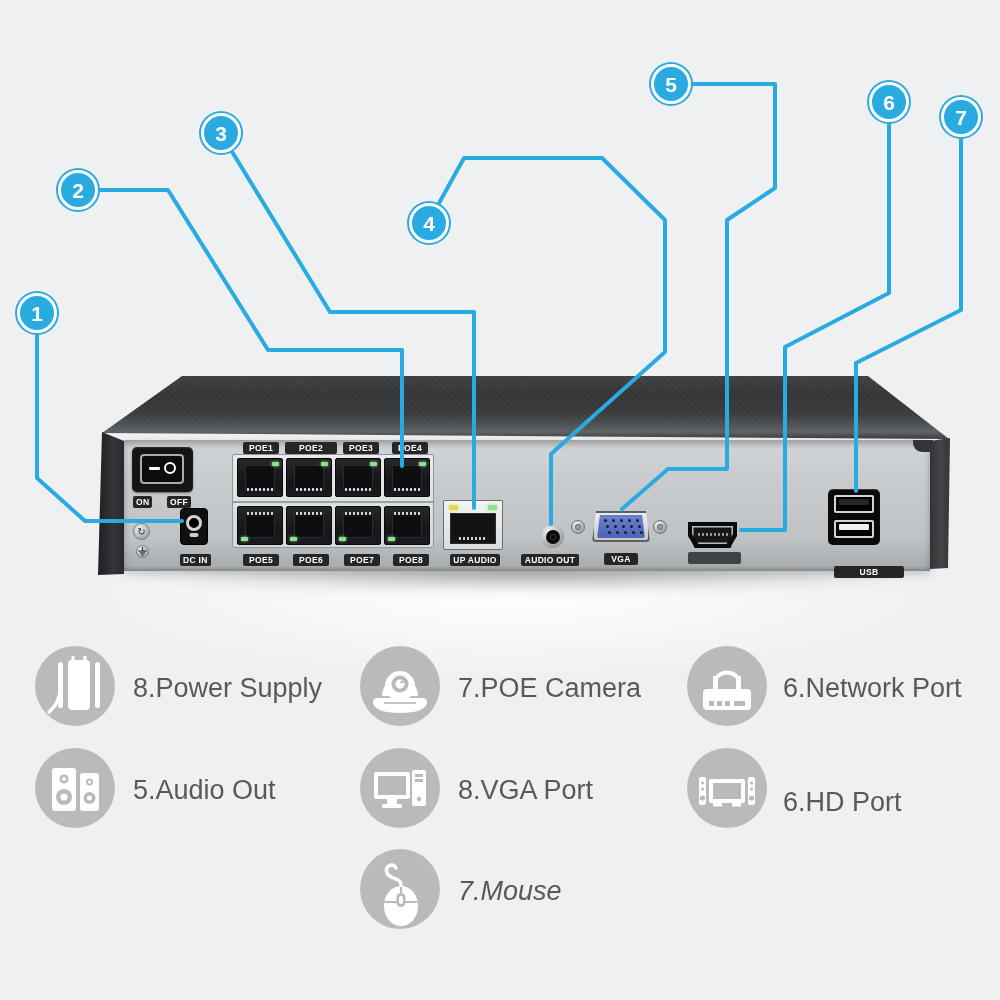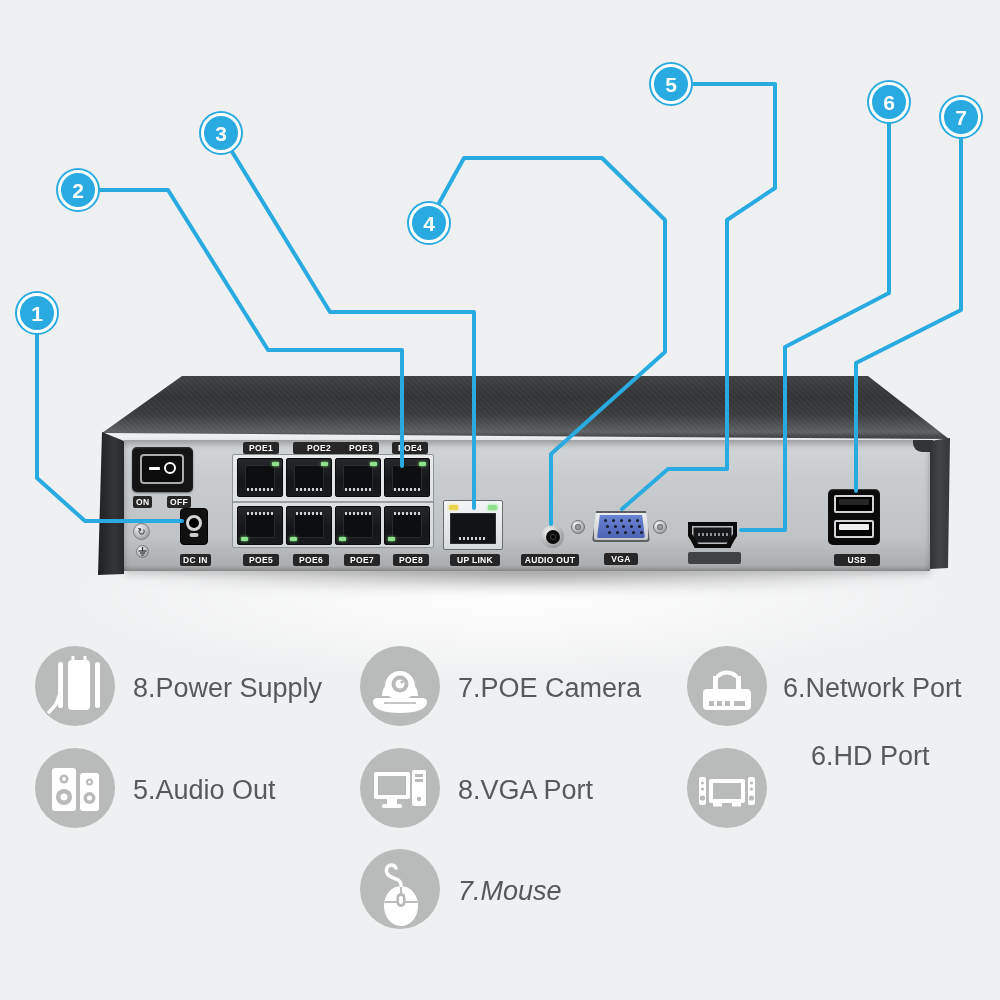--- a/index.html
+++ b/index.html
@@ -208,35 +208,35 @@
       <div class="rj45 bot" style="left:102px;top:51px;">
           <div class="pins"></div>
           <div class="led"></div>
         </div>
       <div class="rj45 bot" style="left:151px;top:51px;">
           <div class="pins"></div>
           <div class="led"></div>
         </div>
     </div>
     <div class="badge" style="left:119px;top:2px;width:36px;">POE1</div>
-    <div class="badge" style="left:169px;top:2px;width:52px;">POE2</div>
+    <div class="badge" style="left:161px;top:2px;width:52px;">POE2</div>
     <div class="badge" style="left:219px;top:2px;width:36px;">POE3</div>
     <div class="badge" style="left:268px;top:2px;width:36px;">POE4</div>
     <div class="badge" style="left:119px;top:114px;width:36px;">POE5</div>
     <div class="badge" style="left:169px;top:114px;width:36px;">POE6</div>
     <div class="badge" style="left:220px;top:114px;width:36px;">POE7</div>
     <div class="badge" style="left:269px;top:114px;width:36px;">POE8</div>
 
     <div class="uplink">
       <div class="led y"></div>
       <div class="led g"></div>
       <div class="opening"></div>
       <div class="pins"></div>
     </div>
-    <div class="badge" style="left:326px;top:114px;width:50px;">UP LINK</div>
+    <div class="badge" style="left:326px;top:114px;width:50px;">UP AUDIO</div>
 
     <div class="jack">
       <div class="mid">
           <div class="hole"></div>
         </div>
     </div>
     <div class="badge" style="left:397px;top:114px;width:58px;">AUDIO OUT</div>
 
     <div class="vga-screw" style="left:447px;top:80px;"></div>
     <div class="vga-screw" style="left:529px;top:80px;"></div>
@@ -269,21 +269,21 @@
     <div class="badge" style="left:564px;top:112px;width:53px;background:#3f4346;"></div>
 
     <div class="usb">
       <div class="recep a">
           <div class="tongue"></div>
         </div>
       <div class="recep b">
           <div class="tongue"></div>
         </div>
     </div>
-    <div class="badge" style="left:710px;top:114px;width:46px;">USB</div>
+    <div class="badge" style="left:710px;top:126px;width:70px;">USB</div>
   </div>
 
   <svg class="lines" width="1000" height="1000">
     <g fill="none" stroke="#29abe2" stroke-width="4" stroke-linecap="round" stroke-linejoin="round">
       <polyline points="37,335 37,478 85,521 182,521"></polyline>
       <polyline points="100,190 168,190 268,350 402,350 402,466"></polyline>
       <polyline points="231,150 330,312 474,312 474,508"></polyline>
       <polyline points="438,205 464,158 602,158 665,220 665,352 551,454 551,524"></polyline>
       <polyline points="692,84 775,84 775,188 727,220 727,469 668,469 622,509"></polyline>
       <polyline points="889,123 889,293 785,347 785,530 741,530"></polyline>
@@ -388,21 +388,21 @@
         <rect x="61" y="29" width="7" height="28" rx="2" fill="#fff"></rect>
         <circle cx="64.5" cy="35" r="1.6" fill="#b9baba"></circle>
         <circle cx="64.5" cy="41" r="1.6" fill="#b9baba"></circle>
         <circle cx="64.5" cy="50" r="2.6" fill="#b9baba"></circle>
         <rect x="22" y="31" width="36" height="24" rx="2" fill="#fff"></rect>
         <rect x="26" y="35" width="28" height="16" fill="#b9baba"></rect>
         <rect x="26" y="55" width="9" height="3.5" fill="#fff"></rect>
         <rect x="45" y="55" width="9" height="3.5" fill="#fff"></rect>
       </svg>
     </div>
-    <div class="legend-label" style="left:783px;top:756px;margin-left:28px;">6.HD Port</div>
+    <div class="legend-label" style="left:783px;top:802px;">6.HD Port</div>
   </div>
 
   <div class="legend-item">
     <div class="legend-icon" style="left:360px;top:849px;">
       <svg width="80" height="80" viewBox="0 0 80 80">
         <path d="M41 36 C41 28 30 31 27 24 c-3 -7 6 -11 9 -5" stroke="#fff" stroke-width="3.5" fill="none" stroke-linecap="round"></path>
         <ellipse cx="41" cy="57" rx="17" ry="20" fill="#fff"></ellipse>
         <line x1="41" y1="38" x2="41" y2="48" stroke="#b9baba" stroke-width="2"></line>
         <line x1="24.5" y1="53" x2="57.5" y2="53" stroke="#b9baba" stroke-width="2"></line>
         <rect x="36.5" y="44" width="9" height="14" rx="4.5" fill="#b9baba"></rect>

